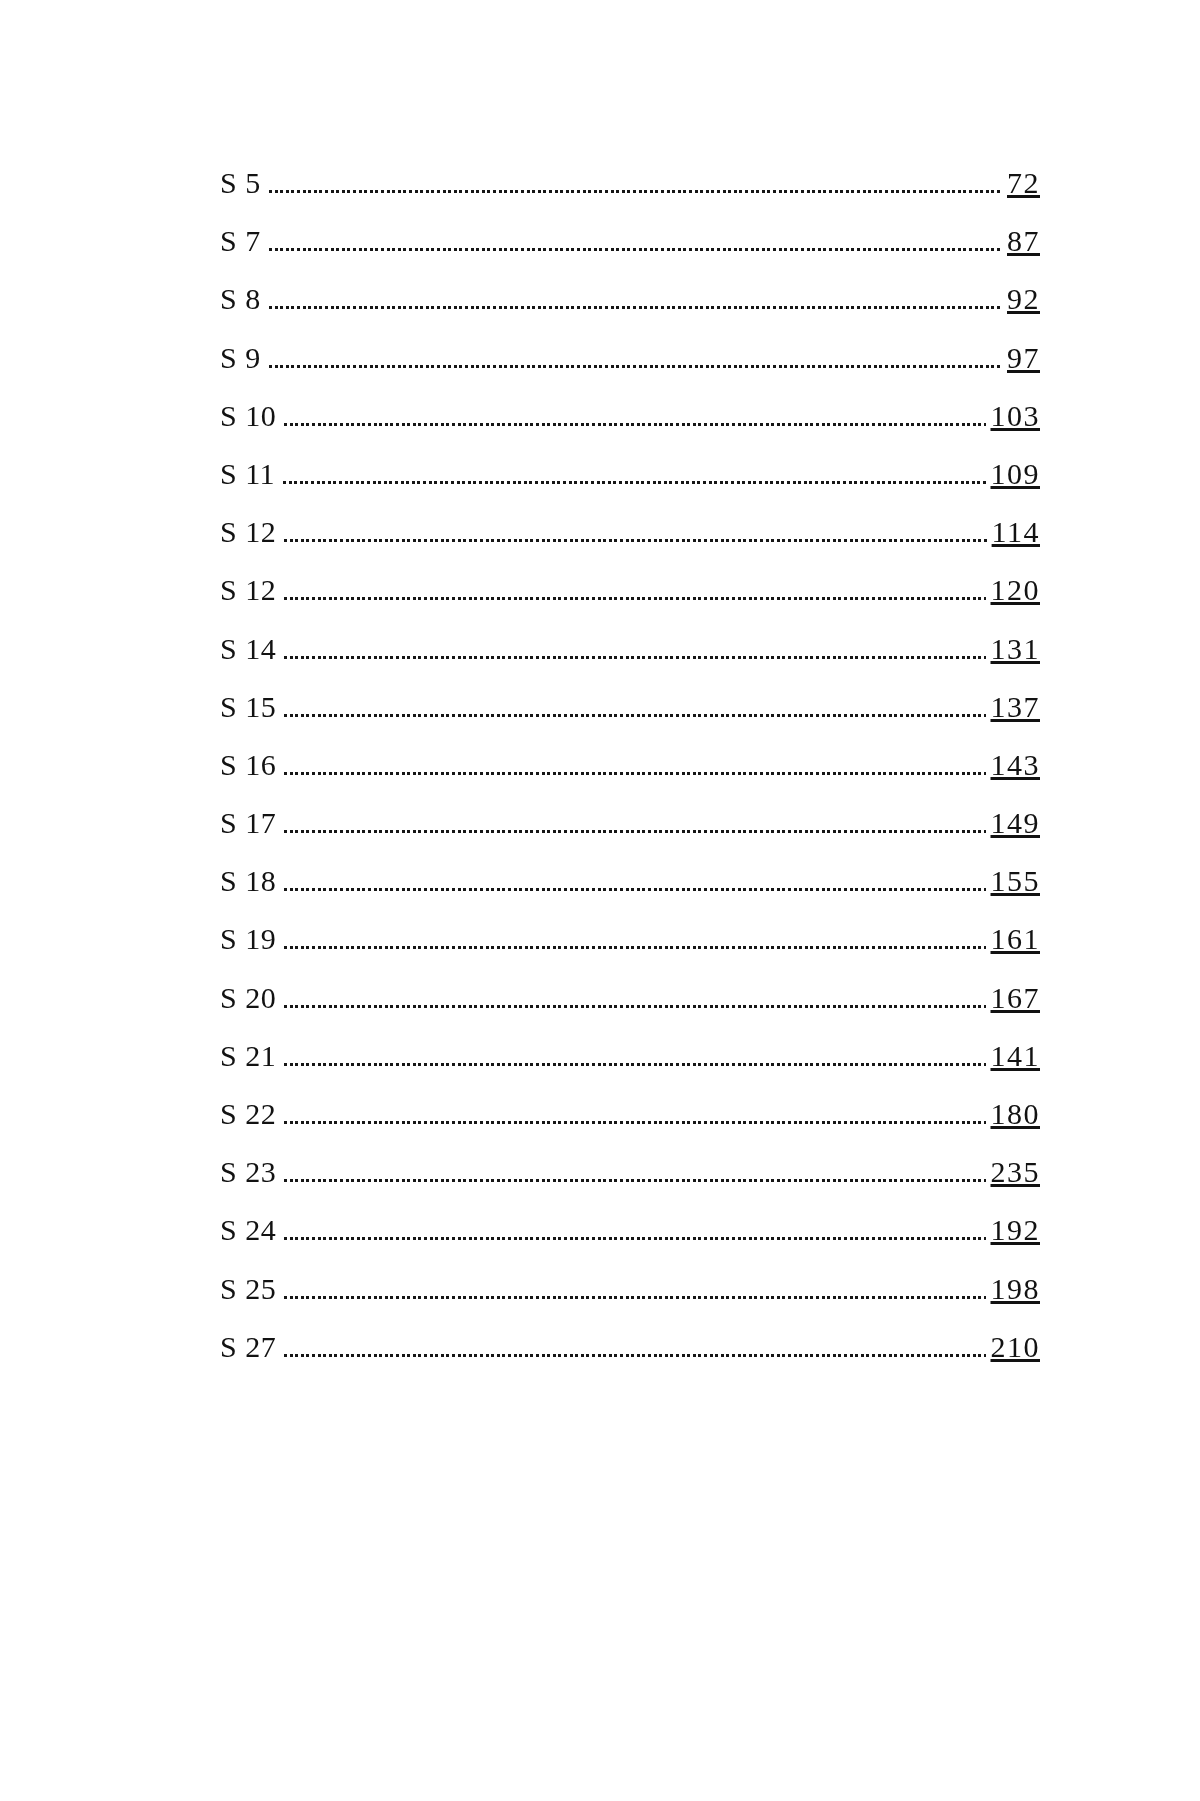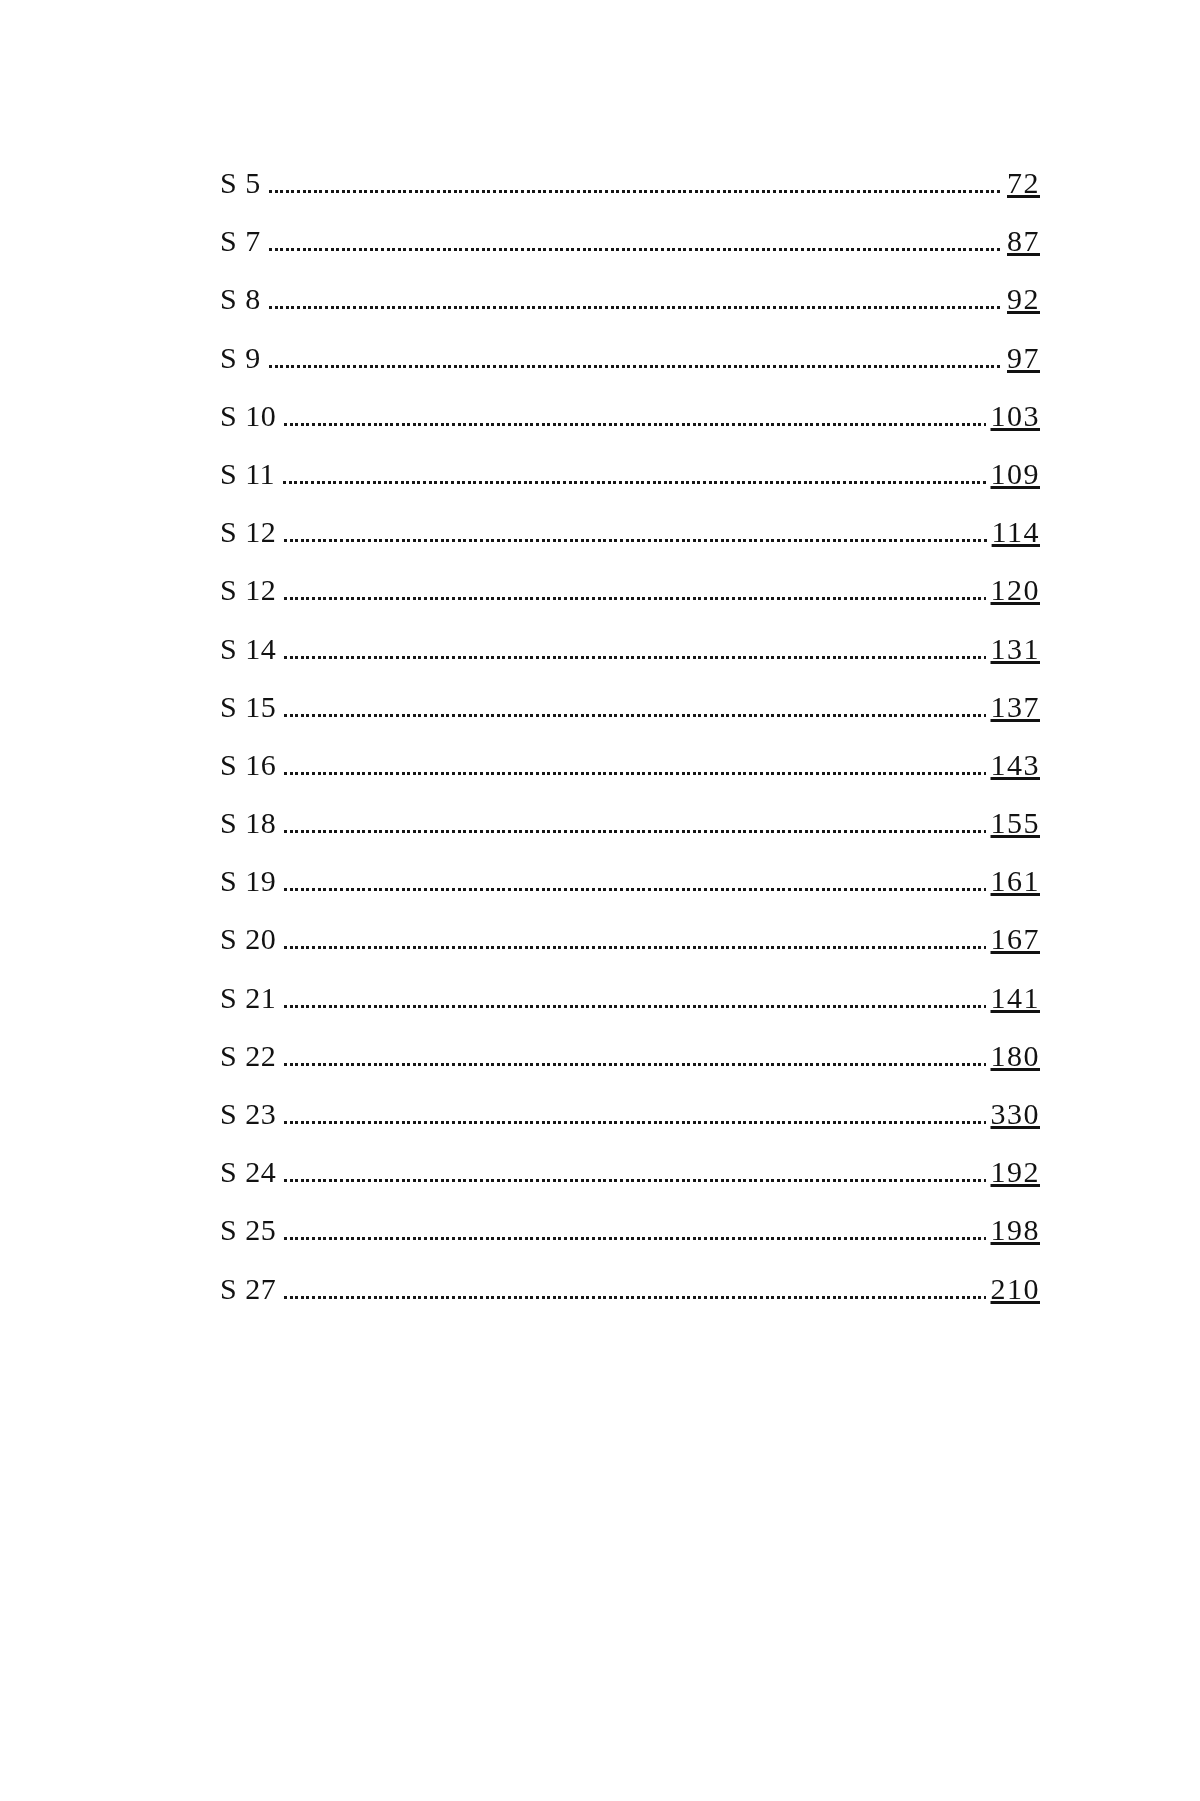--- a/index.html
+++ b/index.html
@@ -121,20 +121,25 @@
     <span class="toc-dots"></span>
     <span class="toc-page">137</span>
   </div>
 
   <div class="toc-row">
     <span class="toc-label">S 16</span>
     <span class="toc-dots"></span>
     <span class="toc-page">143</span>
   </div>
 
+  <div class="toc-row">
+    <span class="toc-label">S 17</span>
+    <span class="toc-dots"></span>
+    <span class="toc-page">149</span>
+  </div>
 
   <div class="toc-row">
     <span class="toc-label">S 18</span>
     <span class="toc-dots"></span>
     <span class="toc-page">155</span>
   </div>
 
   <div class="toc-row">
     <span class="toc-label">S 19</span>
     <span class="toc-dots"></span>
@@ -155,21 +160,21 @@
 
   <div class="toc-row">
     <span class="toc-label">S 22</span>
     <span class="toc-dots"></span>
     <span class="toc-page">180</span>
   </div>
 
   <div class="toc-row">
     <span class="toc-label">S 23</span>
     <span class="toc-dots"></span>
-    <span class="toc-page">330</span>
+    <span class="toc-page">235</span>
   </div>
 
   <div class="toc-row">
     <span class="toc-label">S 24</span>
     <span class="toc-dots"></span>
     <span class="toc-page">192</span>
   </div>
 
   <div class="toc-row">
     <span class="toc-label">S 25</span>

